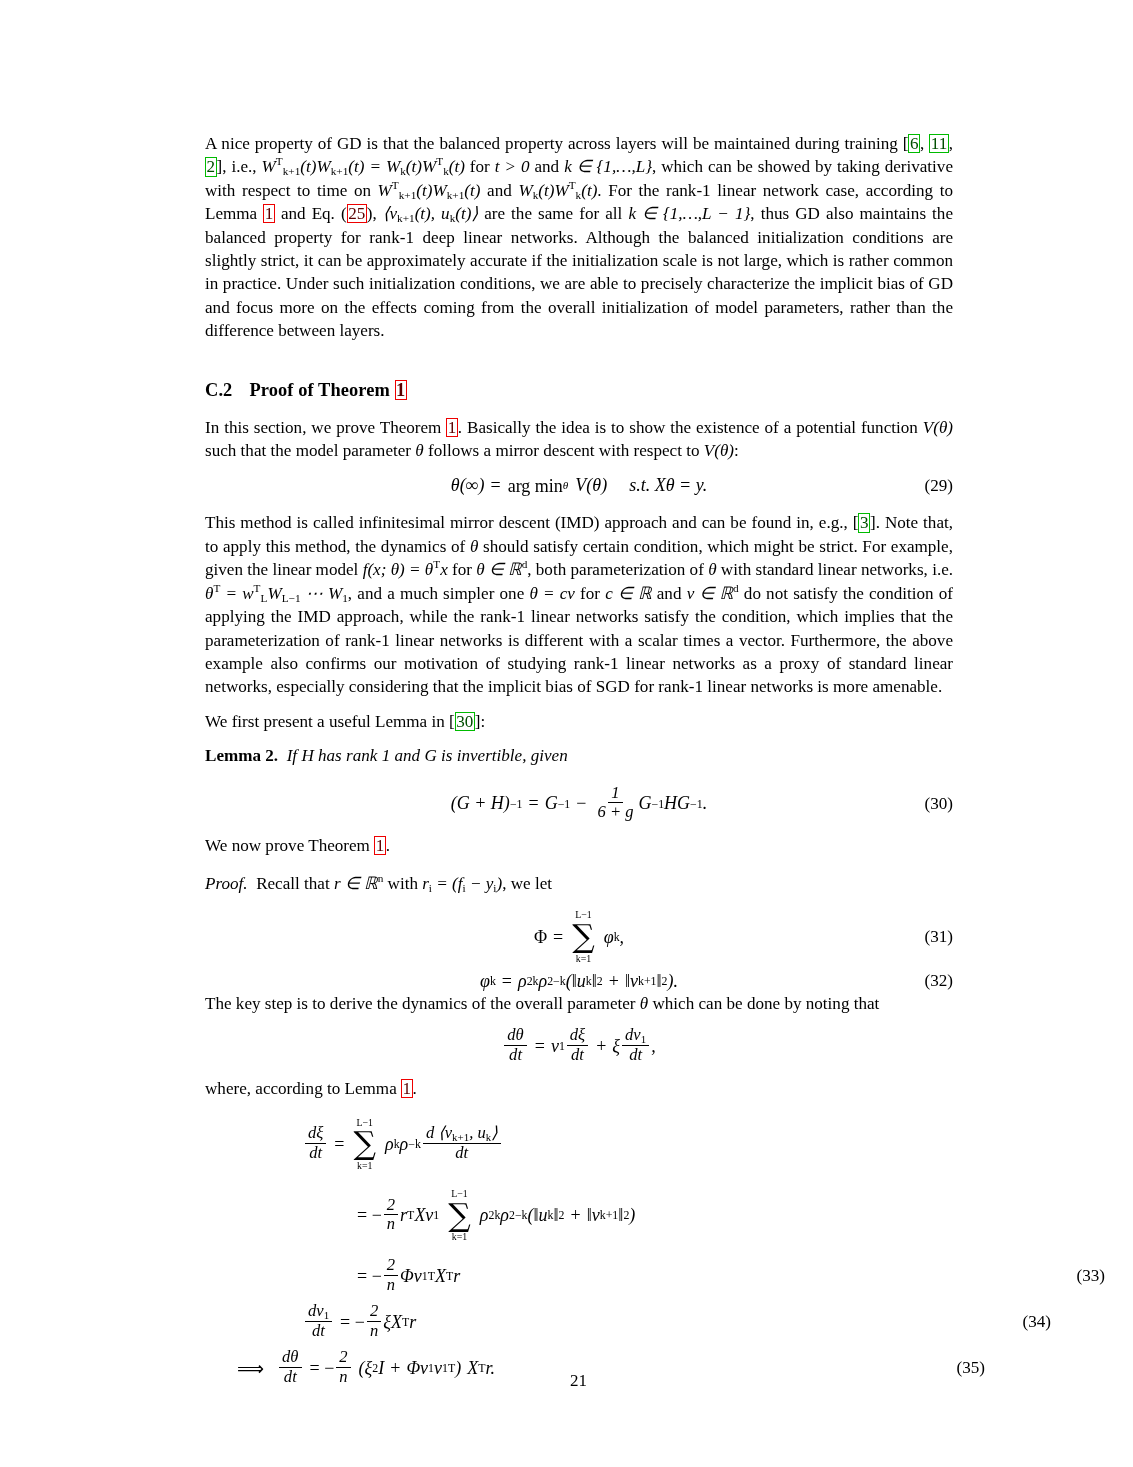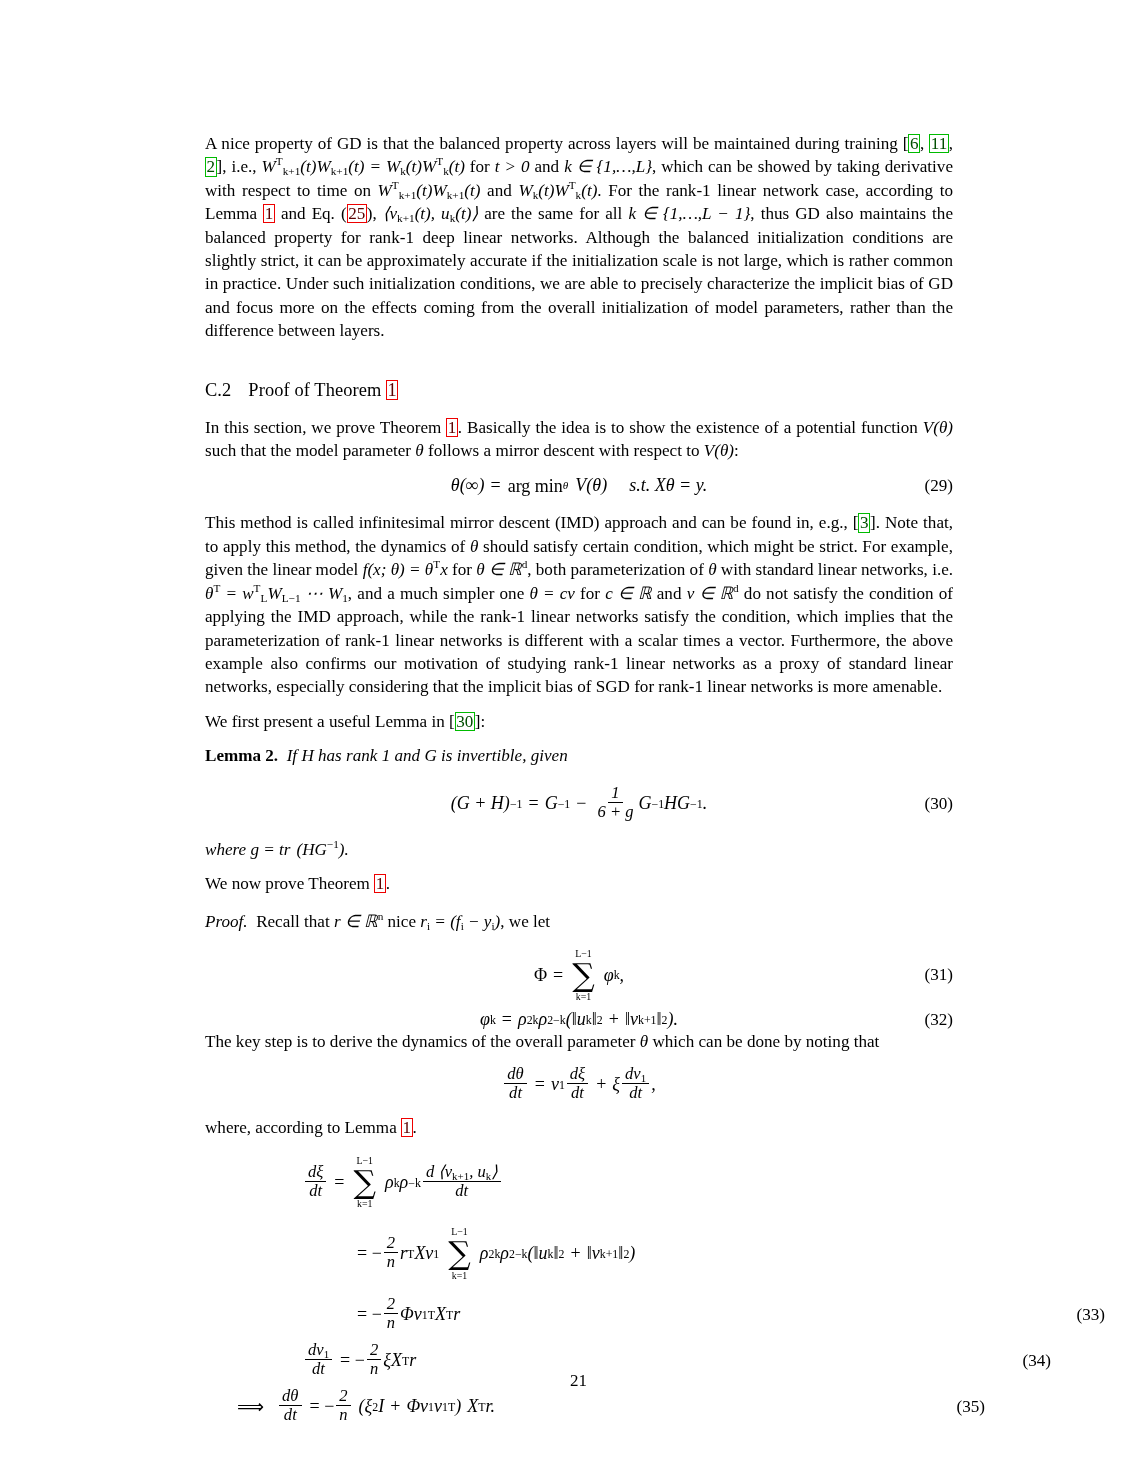--- a/index.html
+++ b/index.html
@@ -56,21 +56,21 @@
     color: #5a0000;
     border: 1.2px solid #ee0000;
     padding: 0 0.5px;
     line-height: 1;
     display: inline-block;
     font-style: normal;
   }
 
   h2.sec {
     font-size: 18.4px;
-    font-weight: normal;
+    font-weight: bold;
     margin: 37px 0 0 0;
     letter-spacing: 0.1px;
   }
   h2.sec .num { margin-right: 17px; }
 
   .lemma-head { font-weight: bold; }
   .ital { font-style: italic; }
 
   
   .eqrow {
@@ -217,25 +217,24 @@
           </span>
         <span>G</span>
           <sup class="spr">−1</sup>
           <span>HG</span>
           <sup class="spr">−1</sup>
           <span>.</span>
       </span>
       <span class="eqnum">(30)</span>
     </div>
 
-    <p class="para gap"><span class="ital">where </span><span class="mi"><span>g = tr</span><span class="sp-s"></span><span>(HG</span><sup class="spr">−1</sup><span>)</span></span><span class="ital">.</span></p>
 
     <p class="para gap-sm"><span>We now prove Theorem </span><span class="lnk-red">1</span><span>.</span></p>
 
-    <p class="para gap"><span class="ital">Proof.</span>&nbsp;<span> Recall that </span><span class="mi"><span>r ∈ ℝ</span><sup class="spr">n</sup></span><span> nice </span><span class="mi"><span>r</span><sub class="sbr">i</sub><span> = (f</span><sub class="sbr">i</sub><span> − y</span><sub class="sbr">i</sub><span>)</span></span><span>, we let</span></p>
+    <p class="para gap"><span class="ital">Proof.</span>&nbsp;<span> Recall that </span><span class="mi"><span>r ∈ ℝ</span><sup class="spr">n</sup></span><span> with </span><span class="mi"><span>r</span><sub class="sbr">i</sub><span> = (f</span><sub class="sbr">i</sub><span> − y</span><sub class="sbr">i</sub><span>)</span></span><span>, we let</span></p>
 
     <div class="eqrow" style="margin-top:14px;">
       <span class="eqbody">
         <span class="op">Φ</span>
           <span class="sp-s"></span>
           <span class="op">=</span>
           <span class="sp-s"></span>
         <span class="bigop">
             <span class="lim">L−1</span>
             <span class="glyph">∑</span>

